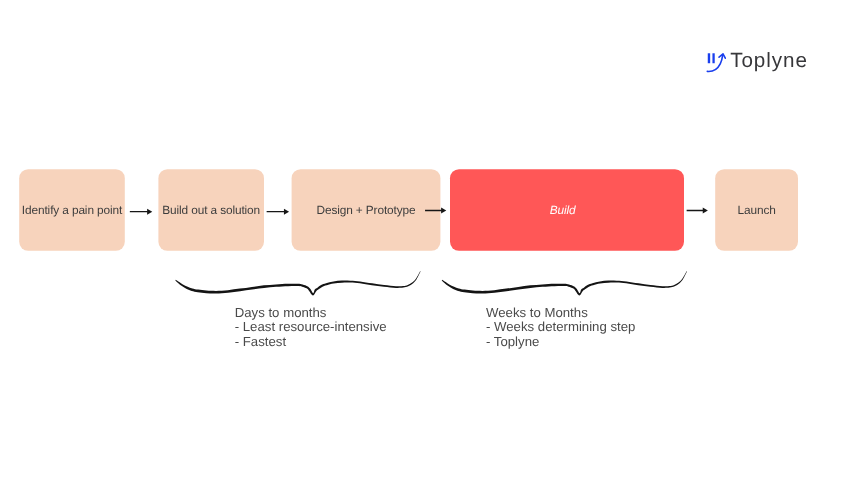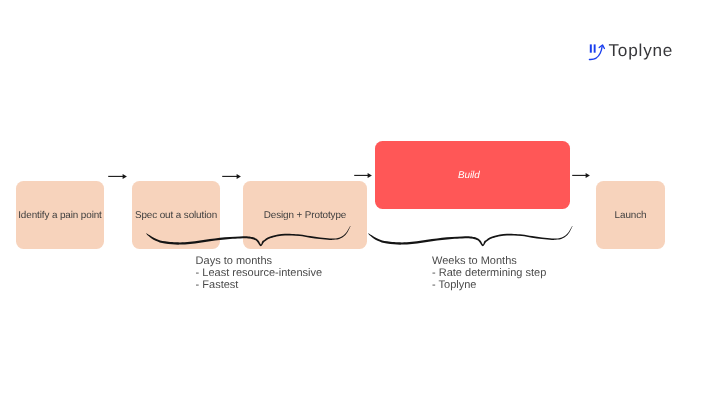--- a/index.html
+++ b/index.html
@@ -58,21 +58,21 @@
     box-sizing: border-box;
   }
   .stage-label {
     font-size: 9.9px;
     line-height: 1;
     letter-spacing: -0.1px;
     position: relative;
     top: 0.5px;
     white-space: nowrap;
   }
-  .stage.peach { background: #f7d3bc; margin-top: 40px; }
+  .stage.peach { background: #f7d3bc; }
   .stage.peach .stage-label { color: #3d3d3d; }
   .stage.red { background: #ff5757; font-style: italic; }
   .stage.red .stage-label { color: #ffffff; }
 
   
   .arrow { position: absolute; }
 
   
   .brace { position: absolute; }
 
@@ -99,21 +99,21 @@
       <path d="M4.4 18.5 C 9.2 18.9, 13.0 16.6, 15.2 12.2 C 16.4 9.8, 16.9 7.4, 17.2 5.1" stroke="#1a3fee" stroke-width="1.35" fill="none" stroke-linecap="round"></path>
       <path d="M14.2 6.6 L 17.5 3.9 L 19.4 7.5" stroke="#1a3fee" stroke-width="1.35" fill="none" stroke-linecap="round" stroke-linejoin="round"></path>
     </svg>
     <div id="logo-text">Toplyne</div>
   </div>
 
   <div class="stage peach" style="left:16px;width:88px">
     <span class="stage-label">Identify a pain point</span>
   </div>
   <div class="stage peach" style="left:132px;width:88px">
-    <span class="stage-label">Spec out a solution</span>
+    <span class="stage-label">Build out a solution</span>
   </div>
   <div class="stage peach" style="left:243px;width:124px">
     <span class="stage-label">Design + Prototype</span>
   </div>
   <div class="stage red" style="left:375px;width:195px">
     <span class="stage-label" style="margin-right:7.3px">Build</span>
   </div>
   <div class="stage peach" style="left:596px;width:69px">
     <span class="stage-label">Launch</span>
   </div>
@@ -140,19 +140,19 @@
   </svg>
   <svg class="brace" style="left:366.6px;top:222px" width="208" height="26" viewBox="0 0 208 26">
     <path d="M1.5 11.2C2.0 11.6 3.4 12.5 4.4 13.1C5.4 13.7 6.2 14.4 7.4 15.0C8.6 15.7 10.1 16.5 11.4 17.0C12.7 17.6 13.8 18.0 15.3 18.4C16.7 18.8 18.2 19.1 20.2 19.3C22.1 19.6 24.6 19.9 27.1 20.1C29.6 20.3 32.0 20.4 35.0 20.4C37.9 20.3 41.6 20.1 44.9 19.8C48.2 19.4 51.5 18.9 54.9 18.5C58.2 18.1 61.5 17.6 64.9 17.1C68.2 16.7 71.5 16.2 74.9 15.8C78.2 15.5 81.6 15.2 84.9 15.0C88.3 14.8 91.9 14.6 95.0 14.5C98.0 14.4 101.0 14.3 103.0 14.4C105.1 14.5 105.8 14.7 107.2 15.1C108.6 15.5 110.4 16.1 111.5 16.7C112.5 17.3 112.9 17.9 113.7 18.8C114.5 19.8 115.4 22.3 116.0 22.4C116.6 22.5 116.7 20.1 117.3 19.3C117.9 18.5 118.6 18.3 119.5 17.7C120.3 17.0 121.4 16.1 122.6 15.5C123.8 14.9 125.0 14.5 126.7 14.0C128.5 13.5 130.7 12.9 132.9 12.5C135.1 12.2 137.6 12.0 140.0 11.8C142.3 11.7 144.5 11.8 147.0 11.9C149.6 12.0 152.1 12.1 155.1 12.5C158.1 12.9 161.8 13.6 165.1 14.1C168.4 14.6 171.8 15.2 175.1 15.6C178.4 16.0 182.4 16.4 185.0 16.5C187.7 16.7 189.3 16.6 190.9 16.4C192.6 16.2 193.5 16.0 194.8 15.5C196.1 15.0 197.5 14.1 198.7 13.2C199.8 12.3 200.6 11.6 201.7 10.1C202.8 8.6 204.6 5.1 205.1 4.1L205.5 4.3C204.9 5.3 203.3 8.9 202.3 10.5C201.3 12.1 200.5 13.0 199.3 14.0C198.1 15.0 196.6 15.9 195.2 16.5C193.8 17.1 192.8 17.4 191.1 17.6C189.4 17.8 187.7 18.0 185.0 17.9C182.3 17.8 178.3 17.4 174.9 17.0C171.6 16.7 168.2 16.2 164.9 15.7C161.5 15.2 157.9 14.5 154.9 14.1C151.9 13.8 149.4 13.6 147.0 13.5C144.5 13.4 142.3 13.4 140.0 13.6C137.7 13.7 135.3 13.9 133.1 14.3C131.0 14.6 128.9 15.3 127.3 15.8C125.6 16.2 124.5 16.6 123.4 17.1C122.3 17.7 121.3 18.6 120.5 19.1C119.8 19.7 119.5 19.6 118.7 20.5C117.9 21.3 116.9 24.3 115.8 24.2C114.7 24.1 113.2 21.0 112.3 20.0C111.4 19.0 111.5 18.8 110.5 18.3C109.6 17.8 108.0 17.2 106.8 16.9C105.5 16.6 104.9 16.4 103.0 16.4C101.0 16.3 98.0 16.4 95.0 16.5C92.1 16.6 88.4 16.8 85.1 17.0C81.8 17.3 78.4 17.6 75.1 18.0C71.8 18.3 68.5 18.8 65.1 19.3C61.8 19.7 58.5 20.2 55.1 20.7C51.8 21.2 48.5 21.7 45.1 22.0C41.8 22.4 38.1 22.6 35.0 22.6C32.0 22.7 29.4 22.5 26.9 22.3C24.4 22.1 21.9 21.8 19.8 21.5C17.8 21.1 16.3 20.8 14.7 20.4C13.2 19.9 12.0 19.4 10.6 18.8C9.2 18.1 7.7 17.2 6.6 16.4C5.4 15.6 4.5 14.9 3.6 14.1C2.7 13.3 1.5 12.1 1.1 11.8Z" fill="#141414" stroke="none"></path>
   </svg>
 
   <div class="note" style="left:195.6px;top:254.5px">
     <span class="note-line">Days to months</span>
     <span class="note-line">- Least resource-intensive</span>
     <span class="note-line">- Fastest</span>
   </div>
-  <div class="note" style="left:432px;top:254.5px">
+  <div class="note" style="left:405px;top:254.5px">
     <span class="note-line">Weeks to Months</span>
-    <span class="note-line">- Rate determining step</span>
+    <span class="note-line">- Weeks determining step</span>
     <span class="note-line">- Toplyne</span>
   </div>
 
 </div>
 
 </body></html>

